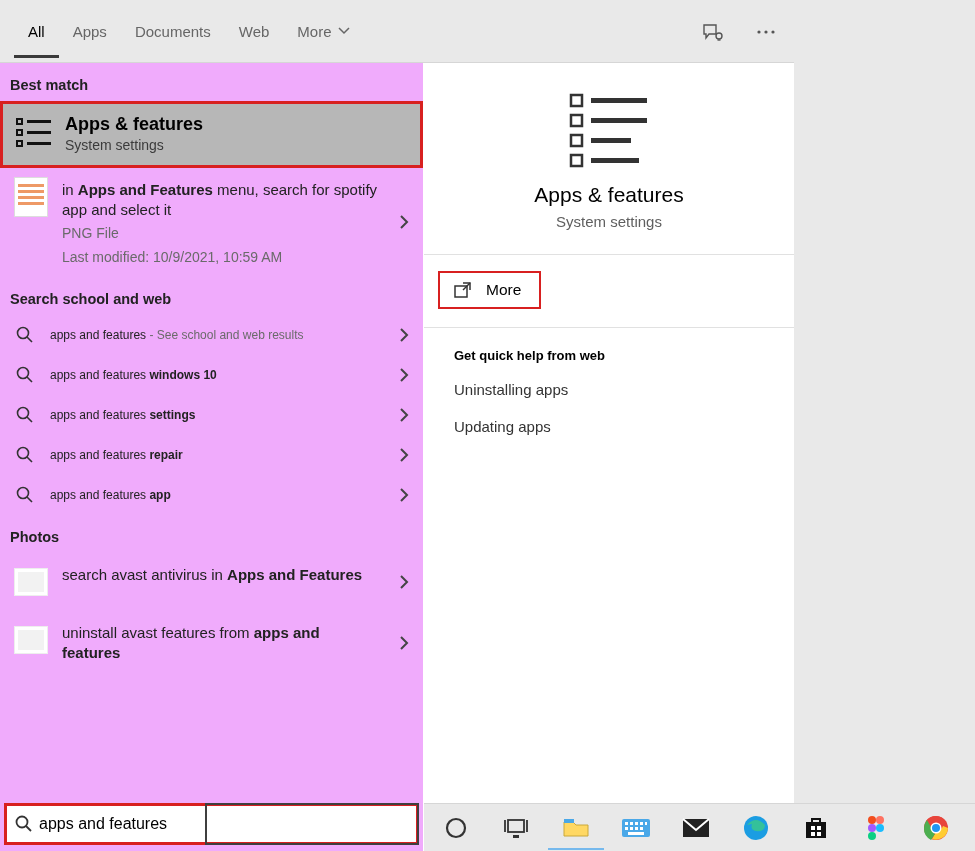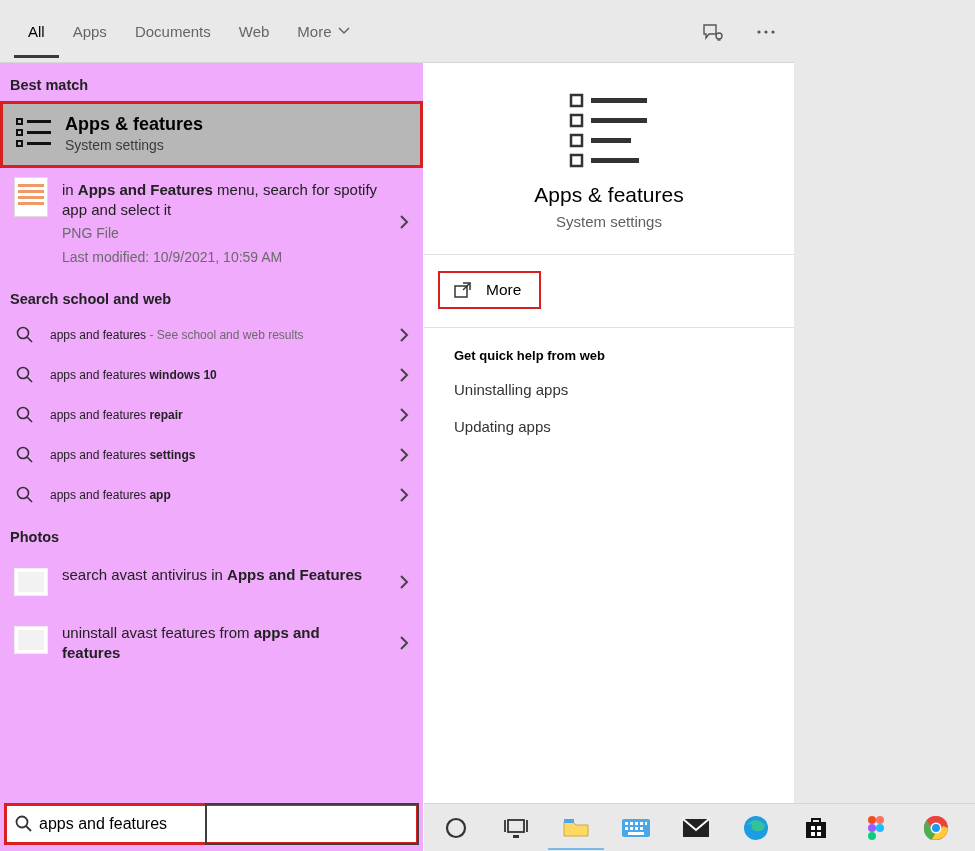--- a/index.html
+++ b/index.html
@@ -171,35 +171,35 @@
               </svg>
             </div>
         </div>
         <div class="sugg">
           <div class="si">
               <svg width="18" height="18">
                 <circle cx="7" cy="7" r="5.5" fill="none" stroke="#333" stroke-width="1.6"></circle>
                 <path d="M11 11 L16 16" stroke="#333" stroke-width="1.6"></path>
               </svg>
             </div>
+          <div class="txt"><span>apps and features </span><b>settings</b></div>
+          <div class="chev">
+              <svg width="10" height="16">
+                <path d="M2 2 L8 8 L2 14" fill="none" stroke="#444" stroke-width="2"></path>
+              </svg>
+            </div>
+        </div>
+        <div class="sugg">
+          <div class="si">
+              <svg width="18" height="18">
+                <circle cx="7" cy="7" r="5.5" fill="none" stroke="#333" stroke-width="1.6"></circle>
+                <path d="M11 11 L16 16" stroke="#333" stroke-width="1.6"></path>
+              </svg>
+            </div>
           <div class="txt"><span>apps and features </span><b>repair</b></div>
-          <div class="chev">
-              <svg width="10" height="16">
-                <path d="M2 2 L8 8 L2 14" fill="none" stroke="#444" stroke-width="2"></path>
-              </svg>
-            </div>
-        </div>
-        <div class="sugg">
-          <div class="si">
-              <svg width="18" height="18">
-                <circle cx="7" cy="7" r="5.5" fill="none" stroke="#333" stroke-width="1.6"></circle>
-                <path d="M11 11 L16 16" stroke="#333" stroke-width="1.6"></path>
-              </svg>
-            </div>
-          <div class="txt"><span>apps and features </span><b>settings</b></div>
           <div class="chev">
               <svg width="10" height="16">
                 <path d="M2 2 L8 8 L2 14" fill="none" stroke="#444" stroke-width="2"></path>
               </svg>
             </div>
         </div>
         <div class="sugg">
           <div class="si">
               <svg width="18" height="18">
                 <circle cx="7" cy="7" r="5.5" fill="none" stroke="#333" stroke-width="1.6"></circle>

